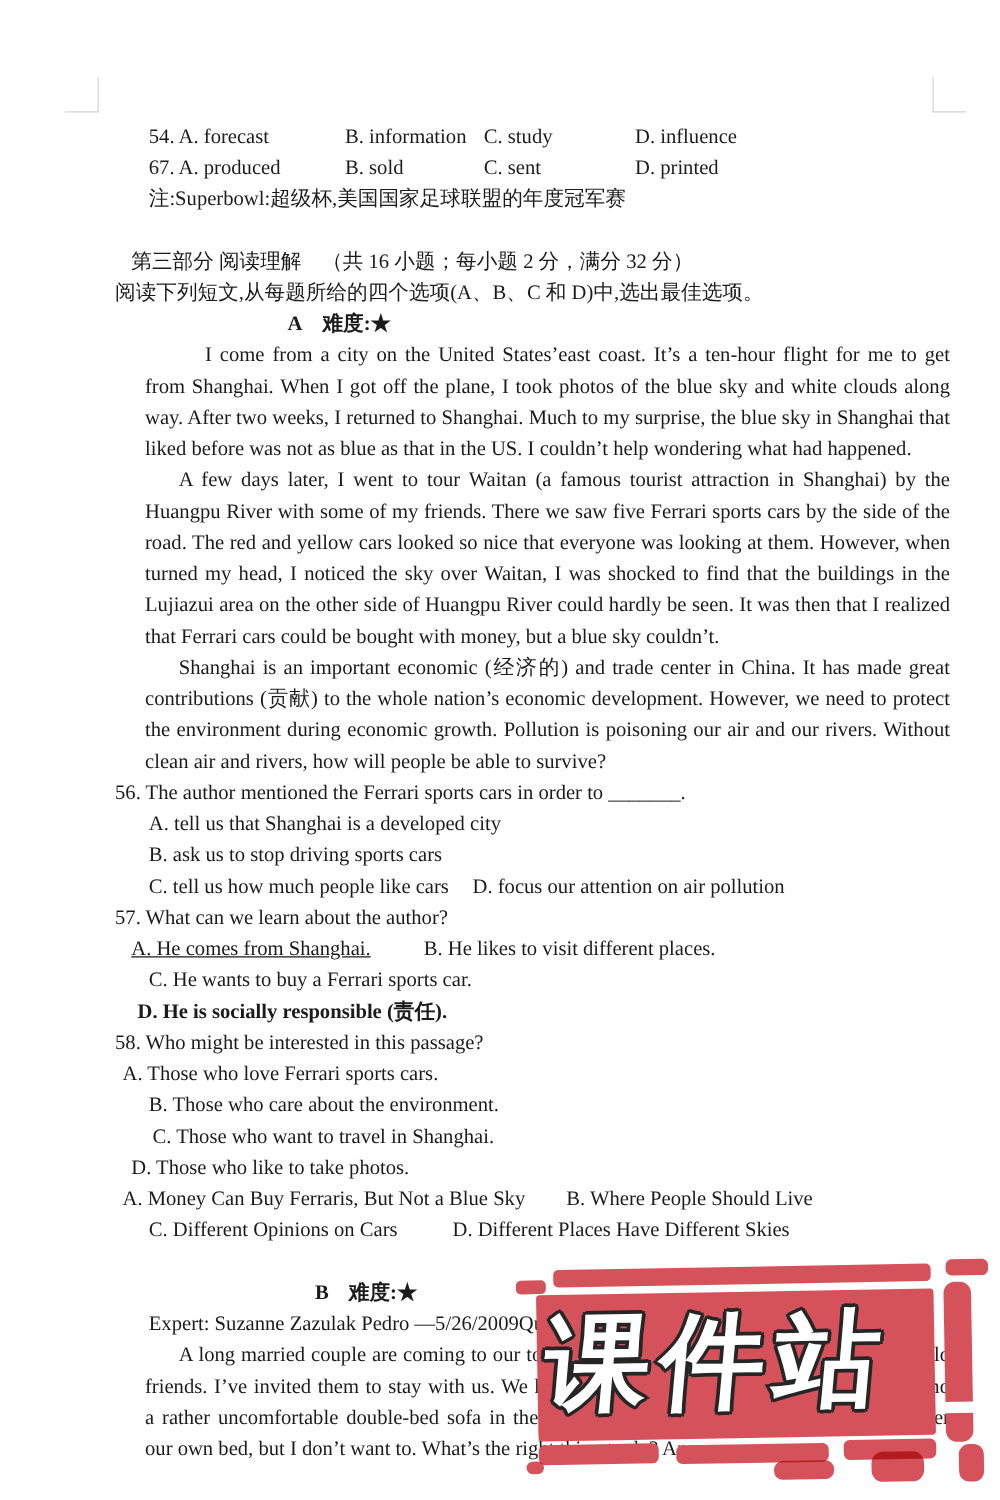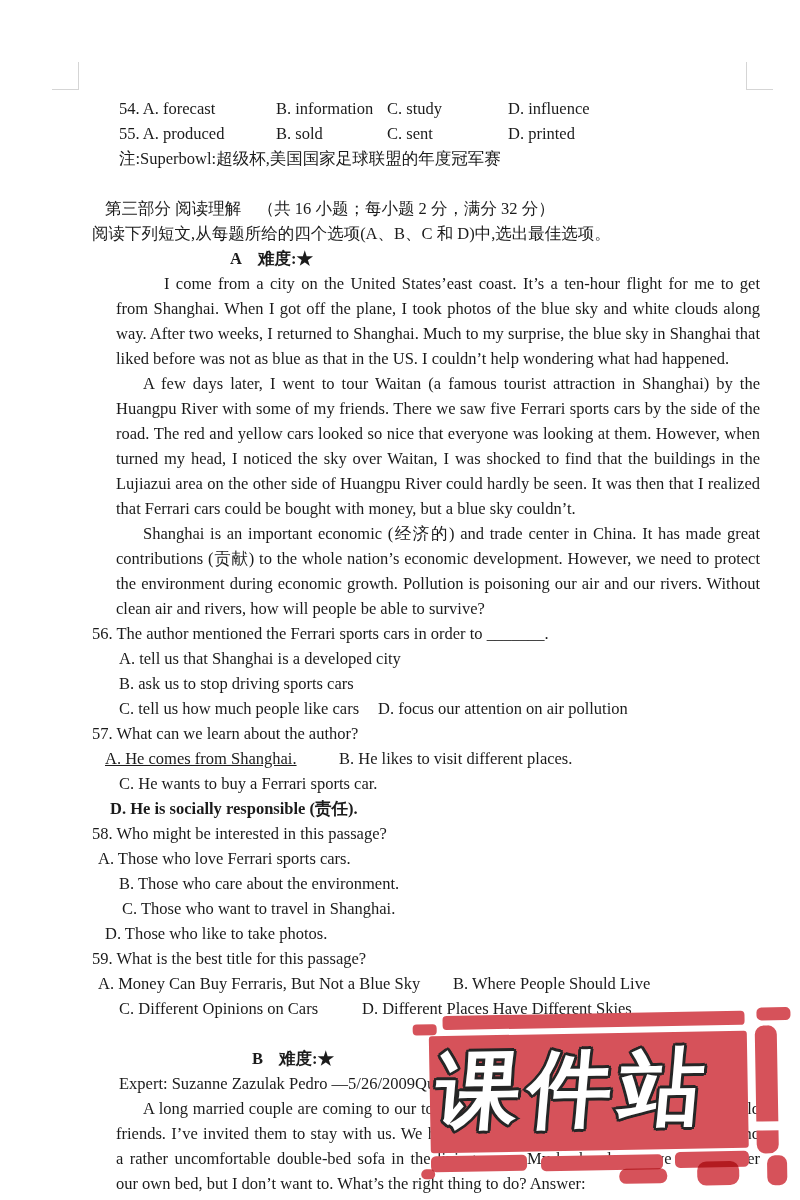--- a/index.html
+++ b/index.html
@@ -75,21 +75,21 @@
 
   <div class="mark-left"></div>
   <div class="mark-right"></div>
 
   <div class="content">
 
     <div class="line ind4 row">
       <span class="col-a">54. A. forecast</span><span class="col-b">B. information</span><span class="col-c">C. study</span><span>D. influence</span>
     </div>
     <div class="line ind4 row">
-      <span class="col-a">55. A. produced</span><span class="col-b">B. sold</span><span class="col-c">C. sent</span><span>D. printed</span>
+      <span class="col-a">67. A. produced</span><span class="col-b">B. sold</span><span class="col-c">C. sent</span><span>D. printed</span>
     </div>
     <div class="line ind4">注:Superbowl:超级杯,美国国家足球联盟的年度冠军赛</div>
 
     <div class="gap25"></div>
 
     <div class="line ind2">第三部分 阅读理解　（共 16 小题；每小题 2 分，满分 32 分）</div>
     <div class="line">阅读下列短文,从每题所给的四个选项(A、B、C 和 D)中,选出最佳选项。</div>
 
     <div class="line ind-a">
       <span class="plabel">A</span><span class="diff">难度:★</span>
@@ -138,21 +138,20 @@
 
     <div>
       <div class="line">58. Who might be interested in this passage?</div>
       <div class="line ind1">A. Those who love Ferrari sports cars.</div>
       <div class="line ind4">B. Those who care about the environment.</div>
       <div class="line ind5">C. Those who want to travel in Shanghai.</div>
       <div class="line ind2">D. Those who like to take photos.</div>
     </div>
 
     <div>
-      <div class="line">59. What is the best title for this passage?</div>
       <div class="line ind1">
         <span class="w355">A. Money Can Buy Ferraris, But Not a Blue Sky</span><span>B. Where People Should Live</span>
       </div>
       <div class="line ind4">
         <span class="w243">C. Different Opinions on Cars</span><span>D. Different Places Have Different Skies</span>
       </div>
     </div>
 
     <div class="gap25"></div>
 

